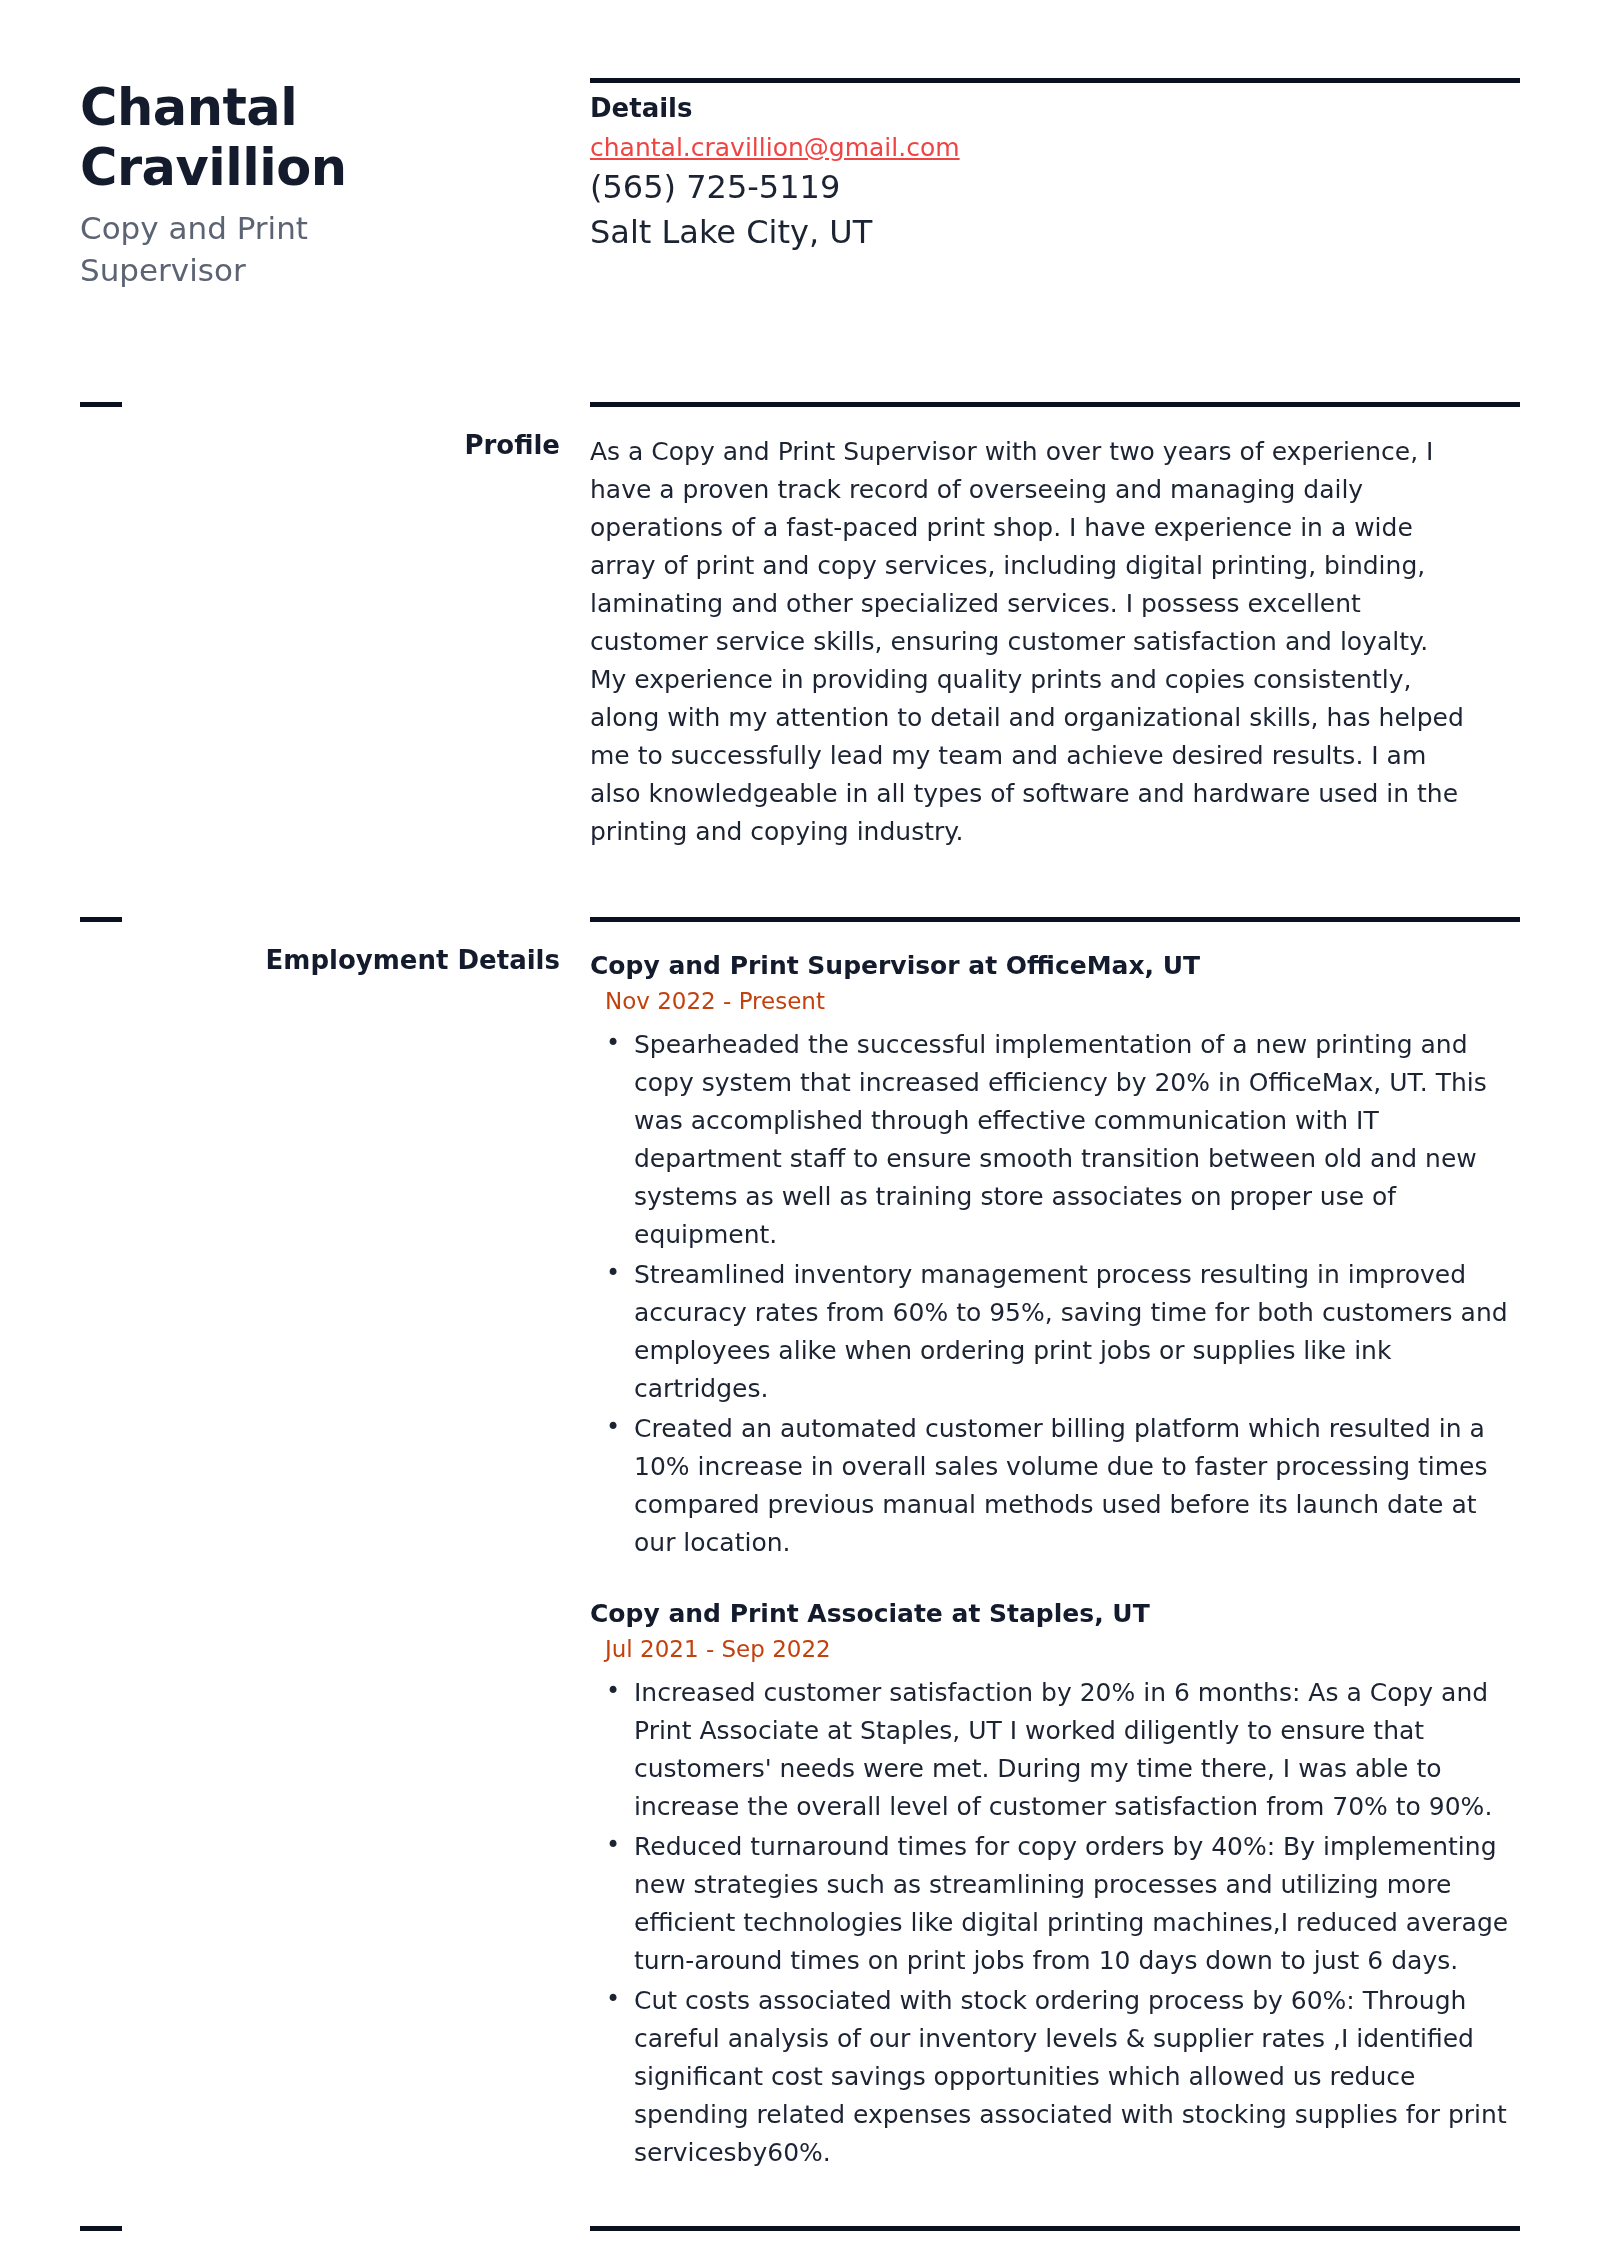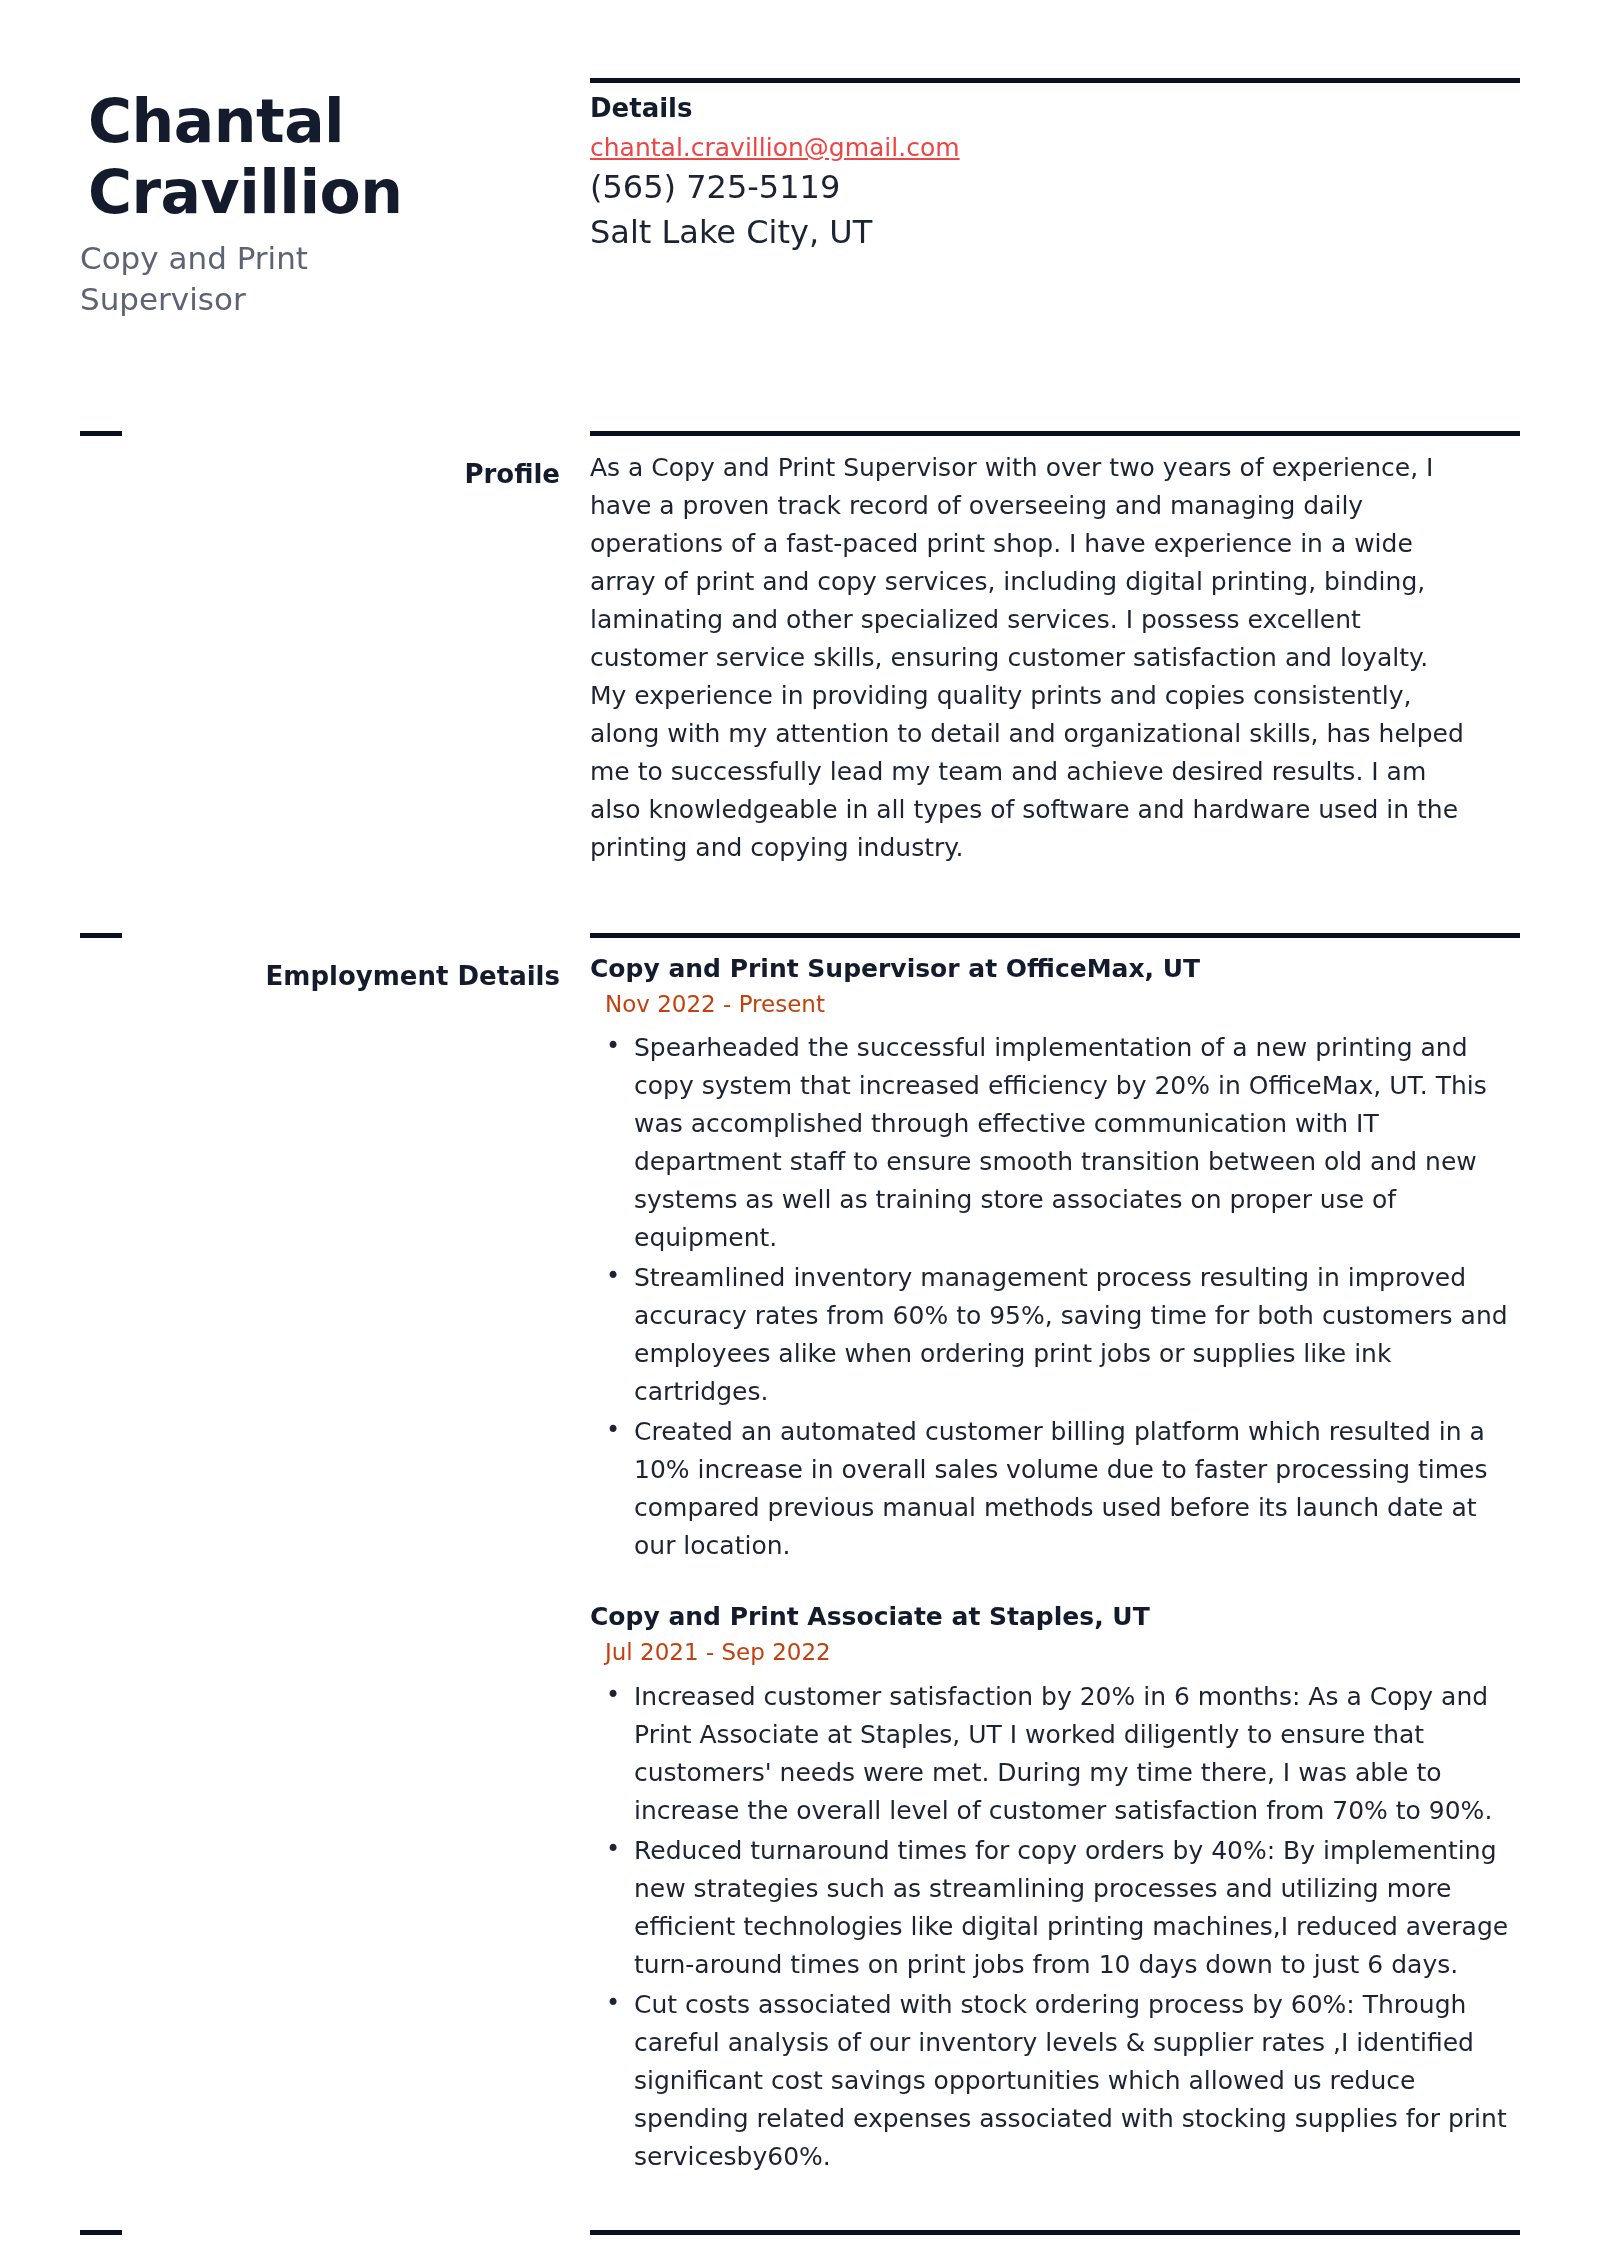--- a/index.html
+++ b/index.html
@@ -39,26 +39,26 @@
   }
   .col-right {
     flex: 1 1 auto;
     box-sizing: border-box;
   }
 
   
   .header-row { padding-top: 78px; }
 
   .name {
-    font-size: 60px;
+    font-size: 51px;
     line-height: 1.18;
     font-weight: 700;
     letter-spacing: -0.5px;
     color: #141b2d;
-    margin: 8px;
+    margin: 0;
     max-width: 330px;
   }
   .job-title {
     font-size: 31px;
     line-height: 1.33;
     font-weight: 400;
     color: #5c6473;
     margin: 10px 0 1px 0;
     max-width: 330px;
   }
@@ -112,21 +112,21 @@
 
   
   .profile-text {
     font-size: 25px;
     line-height: 1.52;
     color: #1c2433;
     margin: 0;
     max-width: 880px;
   }
 
-  .section-body { padding-top: 13px; }
+  .section-body { padding-top: 26px; }
 
   
   .job { margin-bottom: 34px; }
   .job:last-child { margin-bottom: 0; }
   .job-heading {
     font-size: 25px;
     font-weight: 700;
     color: #141b2d;
     margin: 0 0 2px 0;
     line-height: 1.4;

